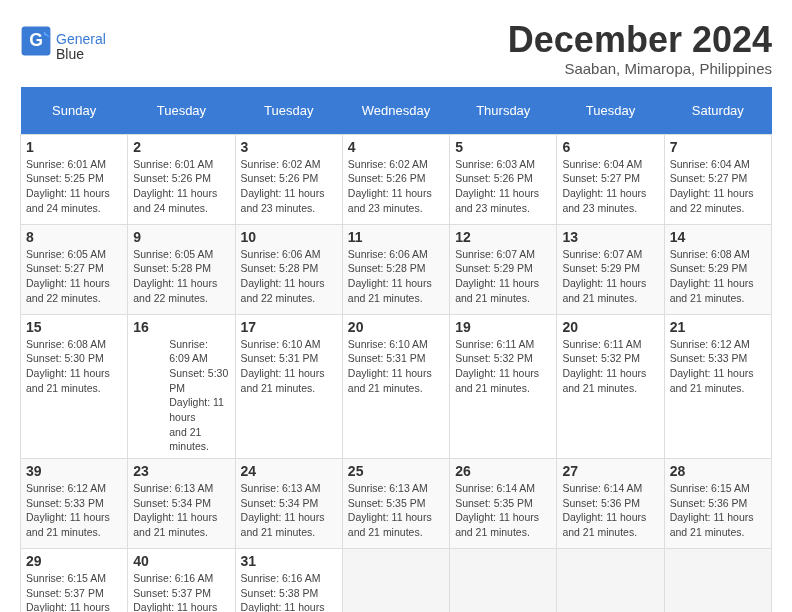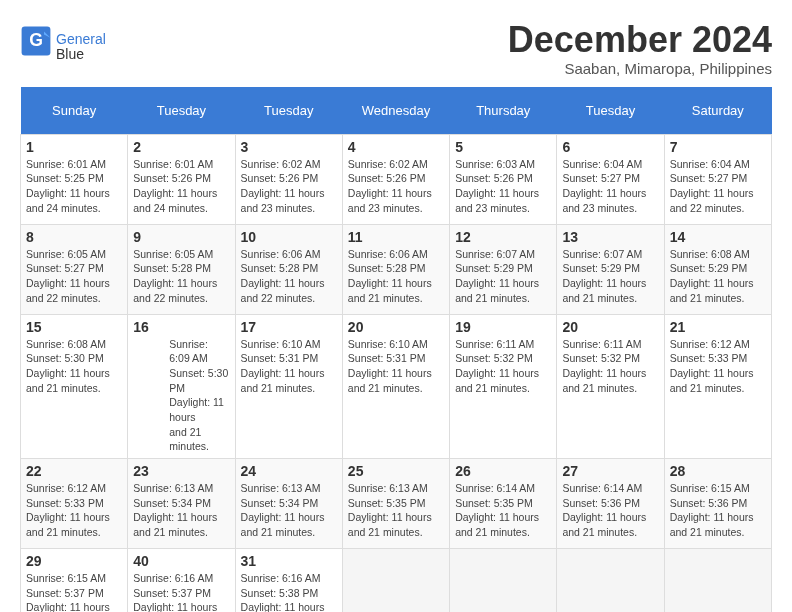--- a/index.html
+++ b/index.html
@@ -270,21 +270,21 @@
         <td>
           <span class="day-num">21</span>
           <div class="day-info" style="white-space: pre-line;">Sunrise: 6:12 AM
 Sunset: 5:33 PM
 Daylight: 11 hours
 and 21 minutes.</div>
         </td>
       </tr>
       <tr>
         <td>
-          <span class="day-num">22</span>
+          <span class="day-num">39</span>
           <div class="day-info" style="white-space: pre-line;">Sunrise: 6:12 AM
 Sunset: 5:33 PM
 Daylight: 11 hours
 and 21 minutes.</div>
         </td>
         <td>
           <span class="day-num">23</span>
           <div class="day-info" style="white-space: pre-line;">Sunrise: 6:13 AM
 Sunset: 5:34 PM
 Daylight: 11 hours

